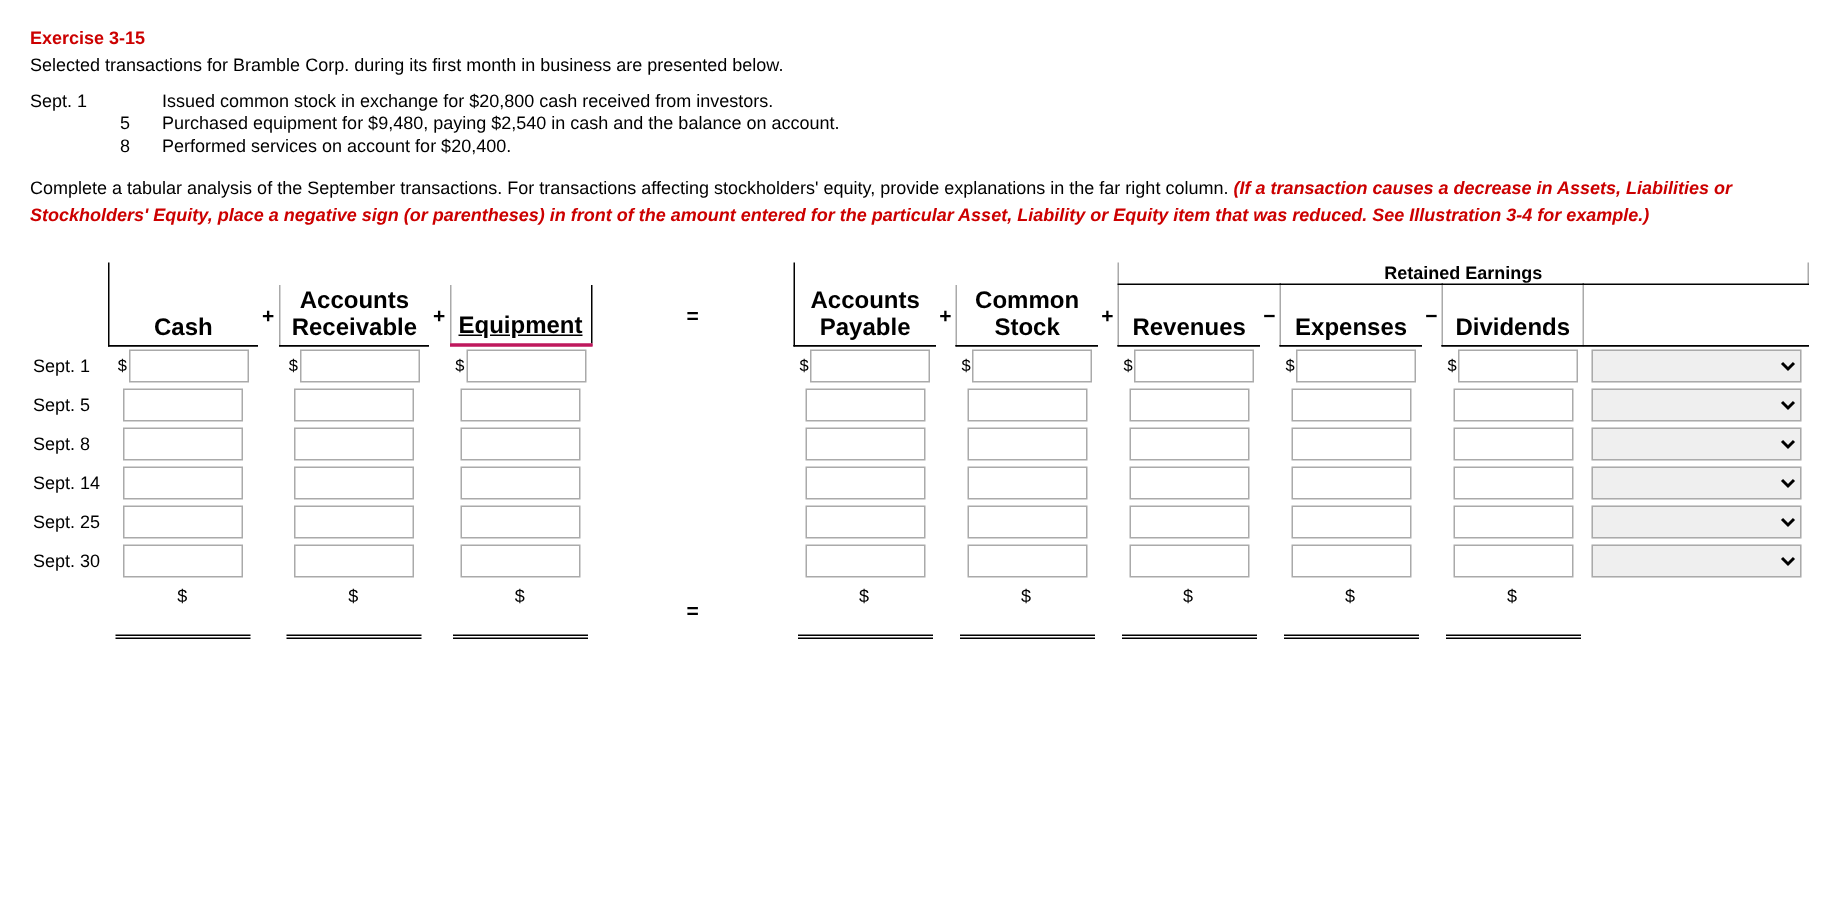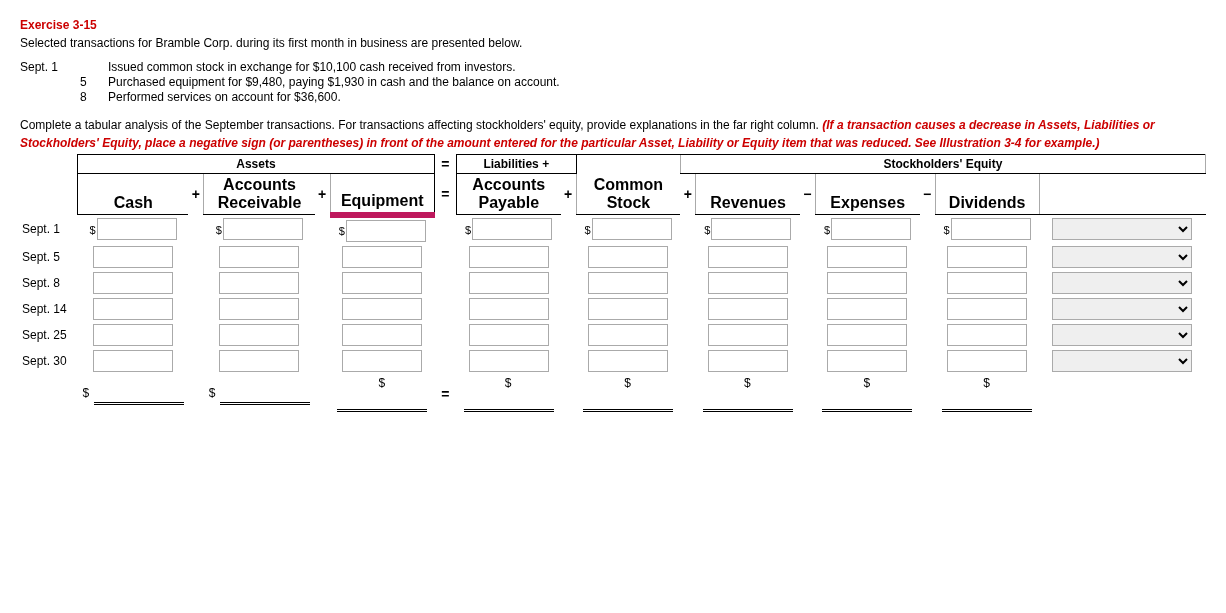--- a/index.html
+++ b/index.html
@@ -34,21 +34,21 @@
     }
     .trans-num {
       width: 28px;
       flex-shrink: 0;
     }
     .trans-desc {
       flex: 1;
     }
     .instructions {
       font-size: 12px;
-      margin-bottom: 2px;
+      margin-bottom: 23px;
       line-height: 1.5;
     }
     .instructions em {
       font-style: italic;
       font-weight: bold;
       color: #c00;
     }
     
     .equation-table {
       width: 100%;
@@ -147,75 +147,68 @@
 </head>
 <body>
 
 <div class="exercise-title">Exercise 3-15</div>
 <div class="intro-text">Selected transactions for Bramble Corp. during its first month in business are presented below.</div>
 
 <div class="transactions">
   <div class="trans-row">
     <span class="trans-date">Sept. 1</span>
     <span class="trans-num"></span>
-    <span class="trans-desc">Issued common stock in exchange for $10,100 cash received from investors.</span>
+    <span class="trans-desc">Issued common stock in exchange for $20,800 cash received from investors.</span>
   </div>
   <div class="trans-row">
     <span class="trans-date"></span>
     <span class="trans-num">5</span>
-    <span class="trans-desc">Purchased equipment for $9,480, paying $1,930 in cash and the balance on account.</span>
+    <span class="trans-desc">Purchased equipment for $9,480, paying $2,540 in cash and the balance on account.</span>
   </div>
   <div class="trans-row">
     <span class="trans-date"></span>
     <span class="trans-num">8</span>
-    <span class="trans-desc">Performed services on account for $36,600.</span>
+    <span class="trans-desc">Performed services on account for $20,400.</span>
   </div>
 </div>
 
 <div class="instructions">
   Complete a tabular analysis of the September transactions. For transactions affecting stockholders' equity, provide explanations in the far right column. <em>(If a transaction causes a decrease in Assets, Liabilities or Stockholders' Equity, place a negative sign (or parentheses) in front of the amount entered for the particular Asset, Liability or Equity item that was reduced. See Illustration 3-4 for example.)</em>
 </div>
 
 <table class="equation-table">
   <thead>
 
-    <tr>
-      <td style="width:52px;"></td>
-
-      <td colspan="5" class="section-header assets-border" style="border-top:1.5px solid #000; border-left:1.5px solid #000;">
-        <span>Assets</span>
-      </td>
-      <td class="eq-sign-cell" style="width:20px;">=</td>
-
-      <td colspan="2" class="section-header liabilities-border" style="border-top:1.5px solid #000; border-left:1.5px solid #000;">
-        <span>Liabilities</span> +
-      </td>
-
-      <td colspan="1" style="border-top:1.5px solid #000; border-left:1px solid #aaa; width:14px;"></td>
-
-      <td colspan="7" class="section-header" style="border-top:1.5px solid #000; border-left:1px solid #aaa; border-right:1px solid #aaa;">
-        <span>Stockholders' Equity</span>
-      </td>
-    </tr>
-
+
+    <tr>
+      <td></td>
+      <td colspan="5" style="border-left:1.5px solid #000;"></td>
+      <td></td>
+      <td colspan="2" style="border-left:1.5px solid #000;"></td>
+      <td></td>
+      <td colspan="1" style="text-align:center; font-weight:bold; font-size:11px;"></td>
+      <td colspan="6" class="retained-header" style="border-left:1px solid #aaa; border-right:1px solid #aaa;">
+        <span>Retained Earnings</span>
+      </td>
+    </tr>
 
     <tr>
       <td style="width:52px;"></td>
 
       <td class="sub-header" style="width:100px; border-left:1.5px solid #000; border-bottom:1px solid #000;">
         <span>Cash</span>
       </td>
       <td class="operator-cell" style="width:14px;">+</td>
 
       <td class="sub-header" style="width:100px; border-left:1px solid #aaa; border-bottom:1px solid #000;">
         Accounts<br>Receivable
       </td>
       <td class="operator-cell" style="width:14px;">+</td>
 
-      <td class="sub-header assets-border" style="width:90px; border-left:1px solid #aaa; border-bottom:6px solid #be185d;">
+      <td class="sub-header assets-border" style="width:90px; border-left:1px solid #aaa; border-bottom:2px solid #be185d;text-decoration:underline;">
         <span>Equipment</span>
       </td>
       <td class="eq-sign-cell">=</td>
 
       <td class="sub-header" style="width:90px; border-left:1.5px solid #000; border-bottom:1px solid #000;">
         Accounts<br>Payable
       </td>
       <td class="operator-cell" style="width:14px;">+</td>
 
       <td class="sub-header" style="width:90px; border-left:1px solid #aaa; border-bottom:1px solid #000;">

